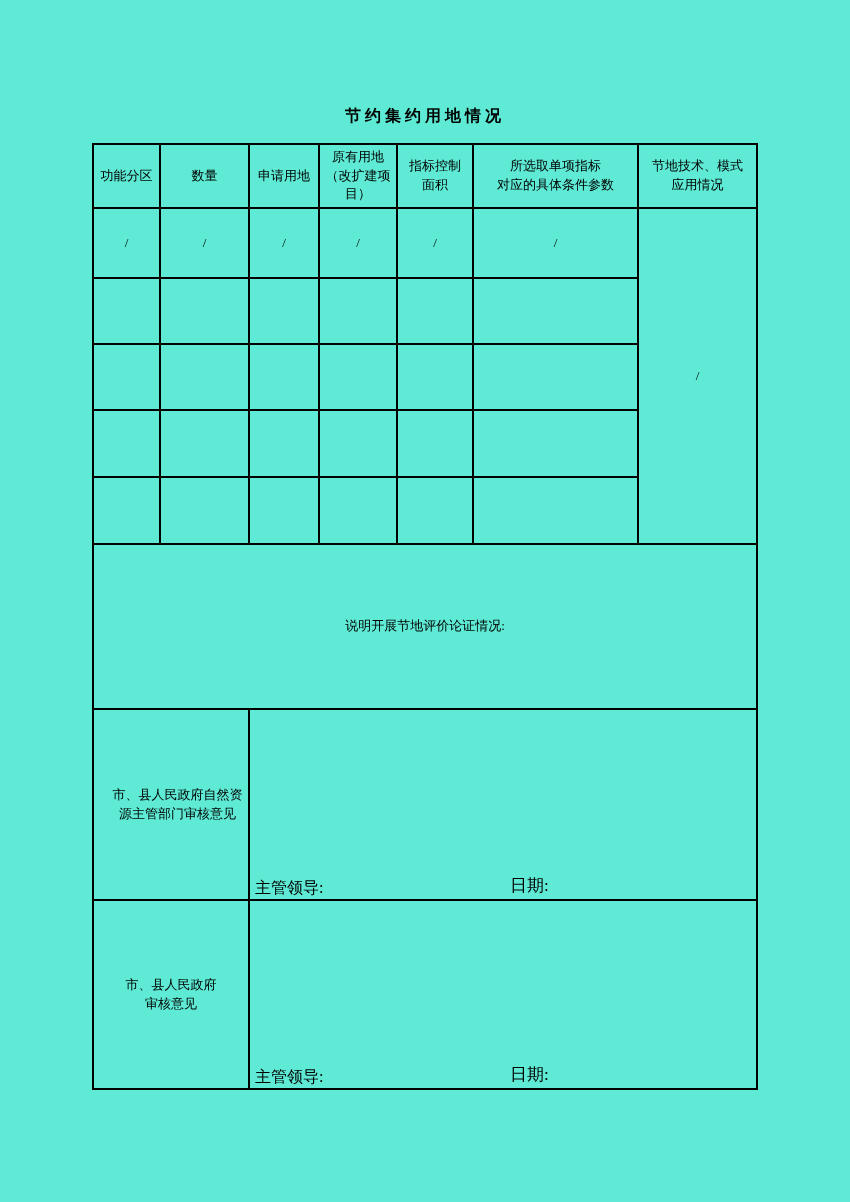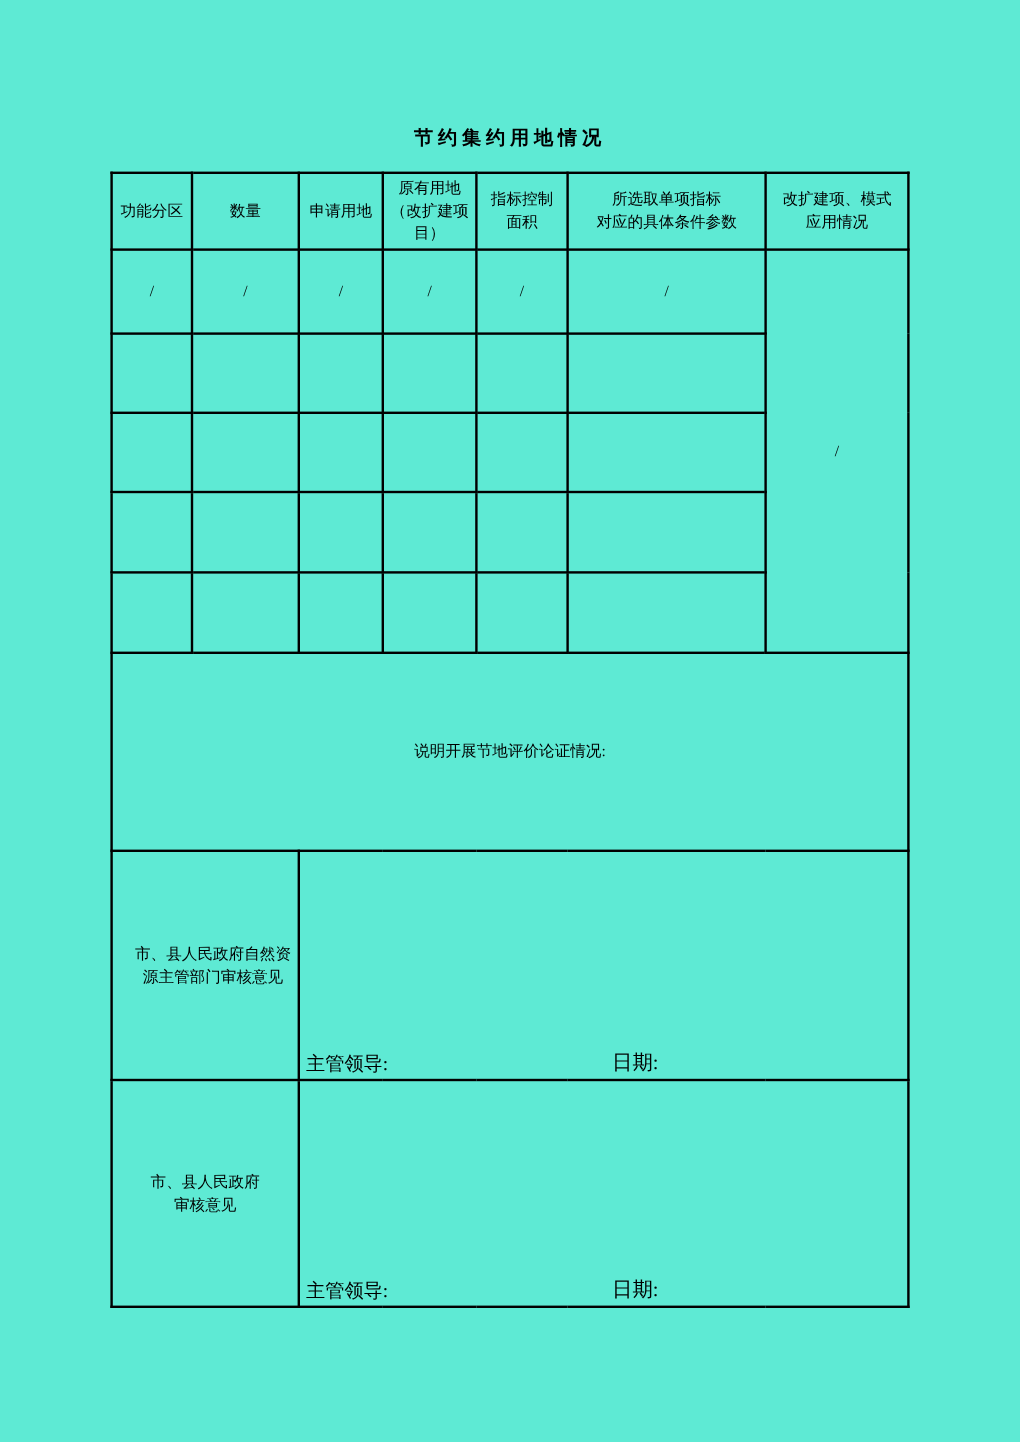--- a/index.html
+++ b/index.html
@@ -106,21 +106,21 @@
       <th>功能分区</th>
       <th>数量</th>
       <th>申请用地</th>
       <th>原有用地
 （改扩建项
 目）</th>
       <th>指标控制
 面积</th>
       <th>所选取单项指标
 对应的具体条件参数</th>
-      <th>改扩建项、模式
+      <th>节地技术、模式
 应用情况</th>
     </tr>
 
     <tr class="r1">
       <td>/</td>
       <td>/</td>
       <td>/</td>
       <td>/</td>
       <td>/</td>
       <td>/</td>

